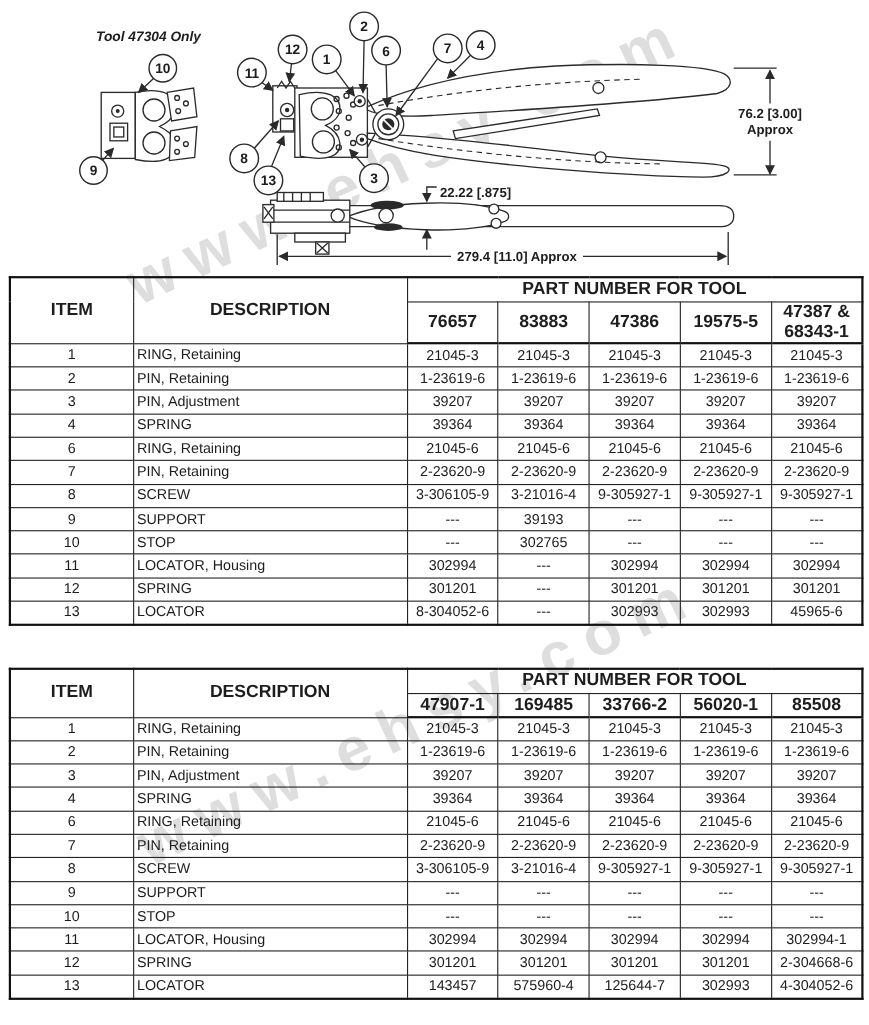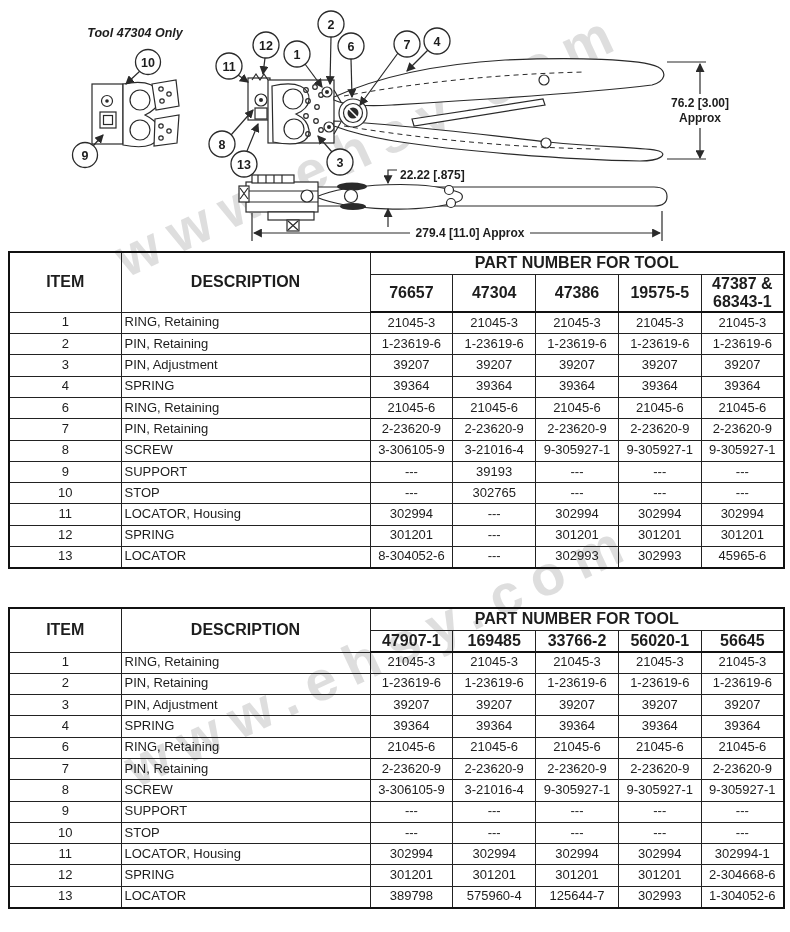--- a/index.html
+++ b/index.html
@@ -247,21 +247,21 @@
       <col class="c-part">
   </colgroup>
   <thead>
     <tr>
       <th rowspan="2">ITEM</th>
       <th rowspan="2">DESCRIPTION</th>
       <th colspan="5">PART NUMBER FOR TOOL</th>
     </tr>
     <tr class="tool-row">
         <th>76657</th>
-        <th>47304</th>
+        <th>83883</th>
         <th>47386</th>
         <th>19575-5</th>
         <th>47387 &amp;
 68343-1</th>
       </tr>
   </thead>
   <tbody>
       <tr>
         <td>1</td>
         <td class="desc">RING, Retaining</td>
@@ -387,21 +387,21 @@
     <tr>
       <th rowspan="2">ITEM</th>
       <th rowspan="2">DESCRIPTION</th>
       <th colspan="5">PART NUMBER FOR TOOL</th>
     </tr>
     <tr class="tool-row">
         <th>47907-1</th>
         <th>169485</th>
         <th>33766-2</th>
         <th>56020-1</th>
-        <th>56645</th>
+        <th>85508</th>
       </tr>
   </thead>
   <tbody>
       <tr>
         <td>1</td>
         <td class="desc">RING, Retaining</td>
         <td>21045-3</td>
         <td>21045-3</td>
         <td>21045-3</td>
         <td>21045-3</td>
@@ -493,20 +493,20 @@
         <td class="desc">SPRING</td>
         <td>301201</td>
         <td>301201</td>
         <td>301201</td>
         <td>301201</td>
         <td>2-304668-6</td>
       </tr>
       <tr>
         <td>13</td>
         <td class="desc">LOCATOR</td>
-        <td>389798</td>
+        <td>143457</td>
         <td>575960-4</td>
         <td>125644-7</td>
         <td>302993</td>
-        <td>1-304052-6</td>
+        <td>4-304052-6</td>
       </tr>
     </tbody>
 </table>
 
 </body></html>

